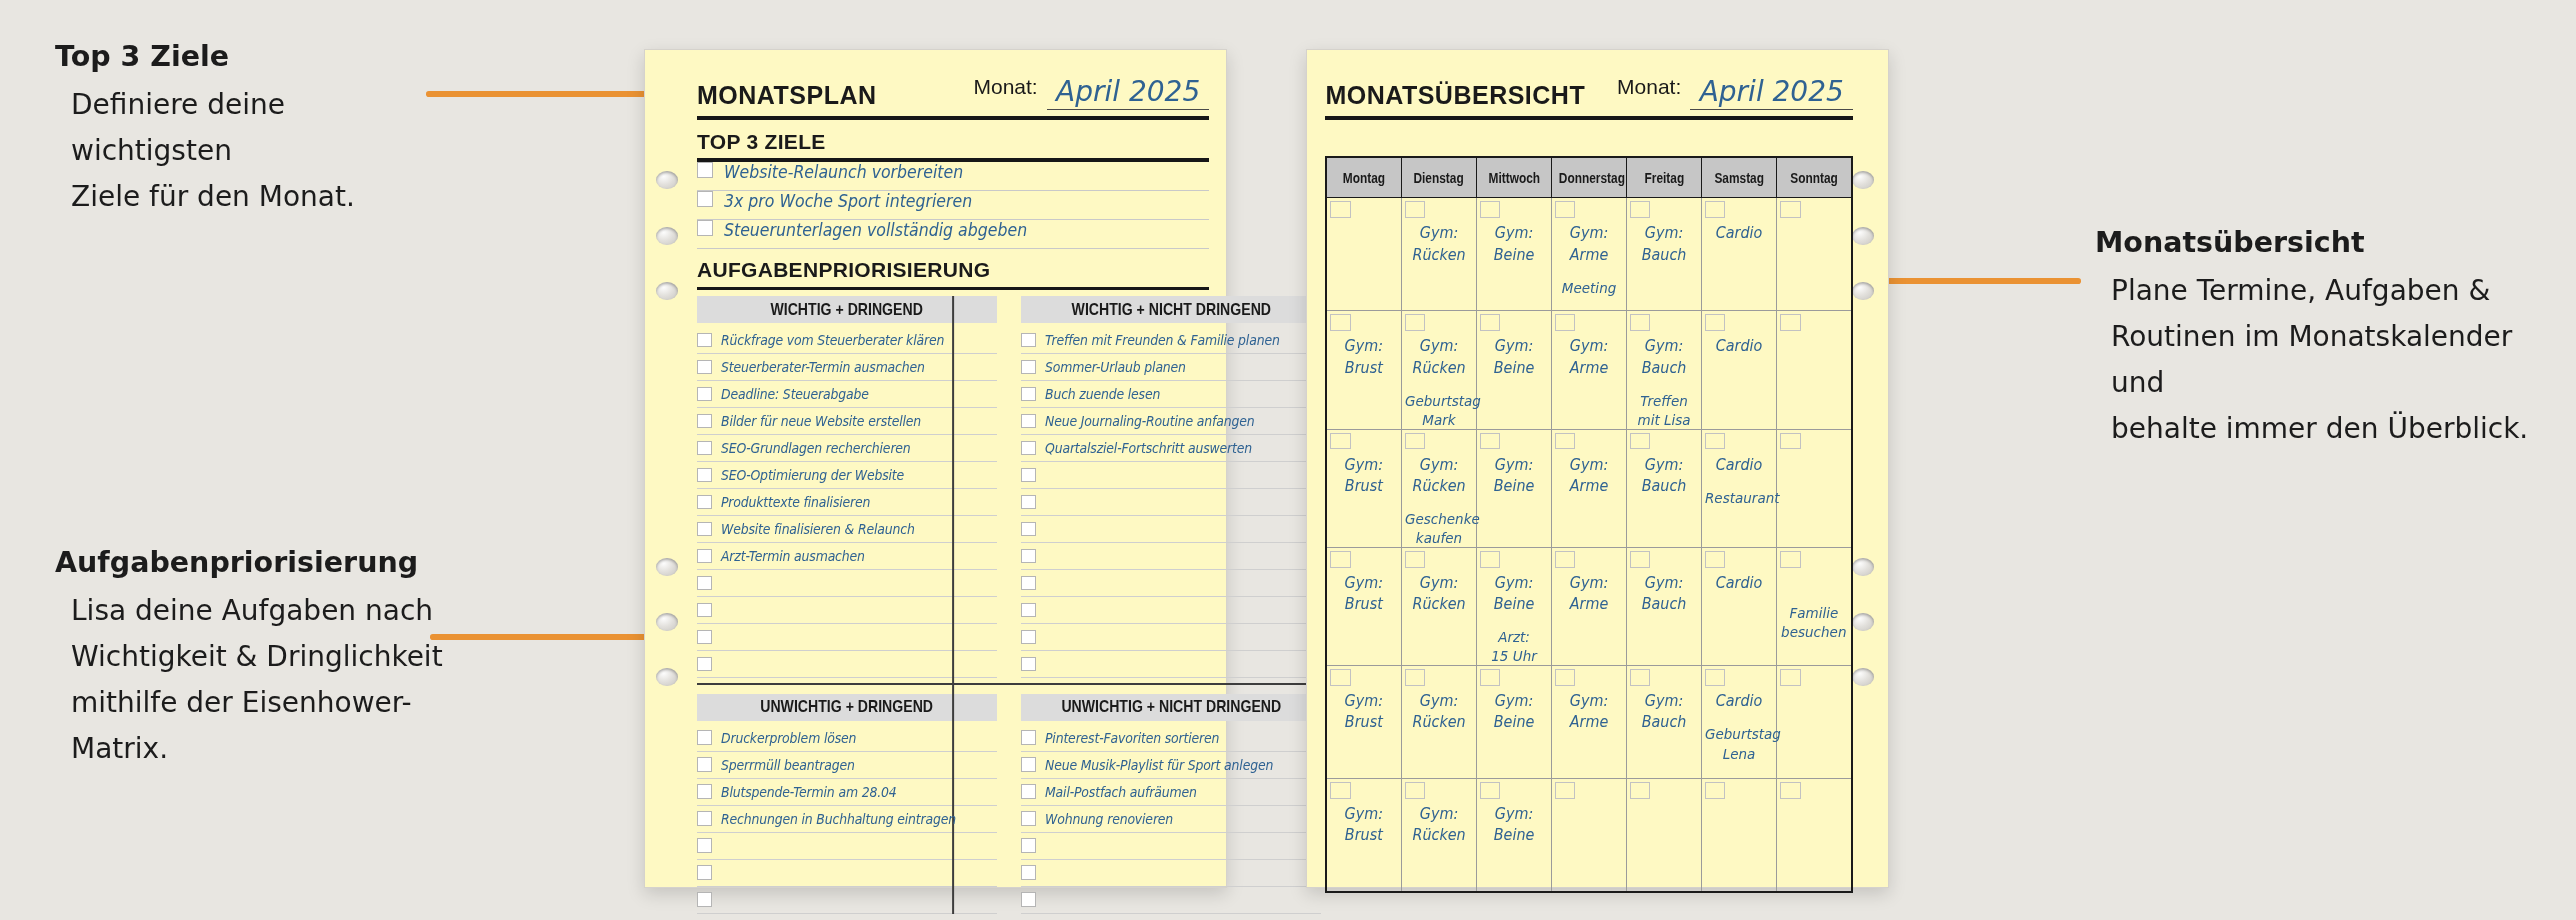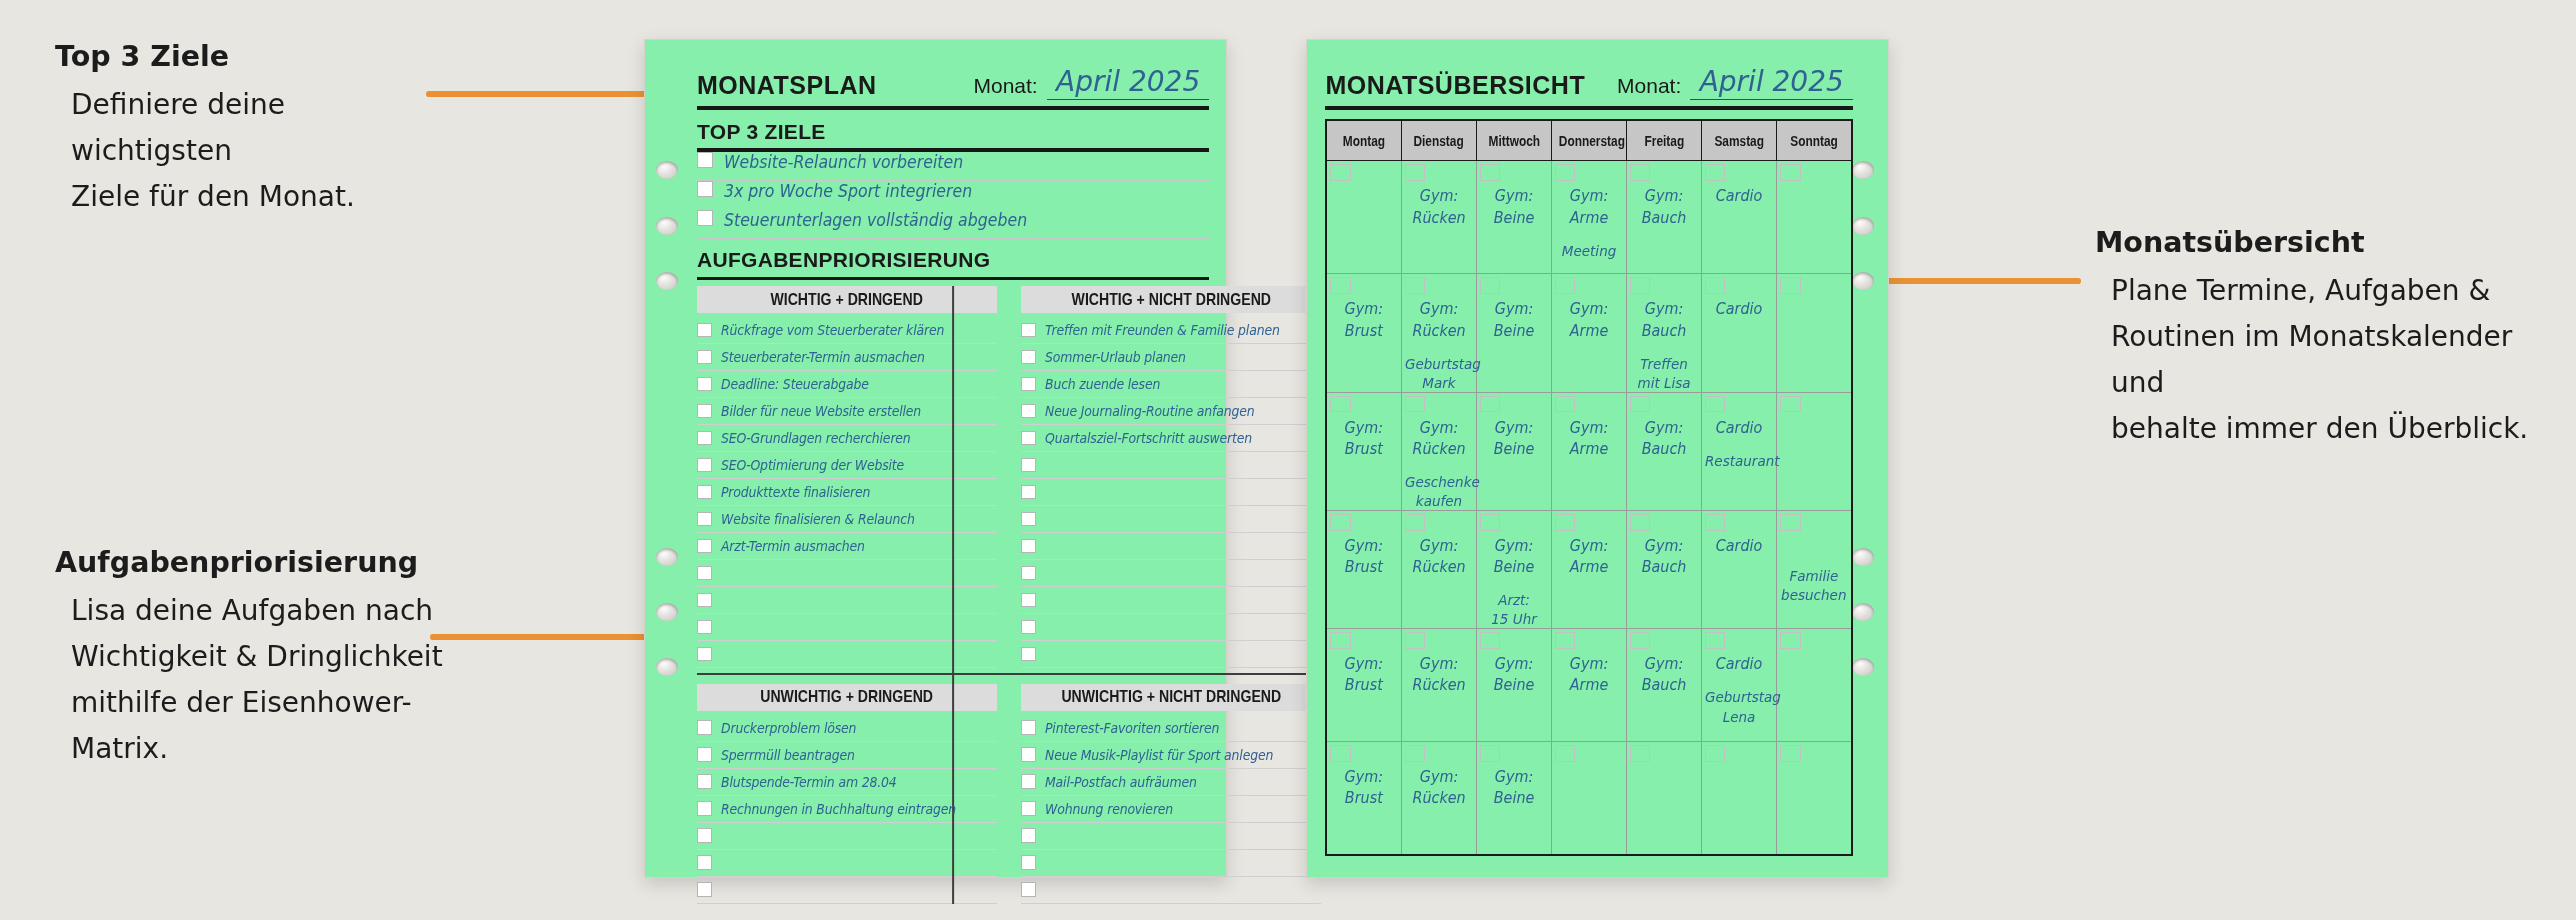--- a/index.html
+++ b/index.html
@@ -17,58 +17,58 @@
   
   .arrow{position:absolute;height:5.5px;background:#ea9233;border-radius:2.8px;}
   .arrow .head{position:absolute;top:50%;transform:translateY(-50%);width:0;height:0;
     border-top:10px solid transparent;border-bottom:10px solid transparent;}
   .arrow.right .head{right:-18.4px;border-left:19.3px solid #ea9233;}
   .arrow.left .head{left:-18.4px;border-right:19.3px solid #ea9233;}
   #arrow-top3{left:426px;top:91px;width:232px;}
   #arrow-prio{left:430px;top:634px;width:228px;}
   #arrow-month{left:1856px;top:278px;width:225px;}
   
-  .page{position:absolute;top:39px;width:581px;height:837px;background:#86efac;
+  .page{position:absolute;top:49px;width:581px;height:837px;background:#fef9c3;
     border:0.9px solid #d5d2cc;box-shadow:0 5.5px 16.6px rgba(0,0,0,.15);}
   #page-left{left:644px;}
   #page-right{left:1306px;}
   .hole{position:absolute;width:22px;height:18.4px;border-radius:50%;
     background:radial-gradient(ellipse at 35% 30%,#fdfdfd 0%,#e3e1dd 45%,#c6c4bf 100%);
     box-shadow:inset 0 1.8px 2.8px rgba(0,0,0,.28);}
   #page-left .hole{left:11px;}
   #page-right .hole{left:545px;}
   .hole.h1{top:121px;}.hole.h2{top:177px;}.hole.h3{top:232px;}
   .hole.h4{top:508px;}.hole.h5{top:563px;}.hole.h6{top:618px;}
   .content{position:absolute;top:18.4px;}
   #page-left .content{left:52px;right:16.6px;}
   #page-right .content{left:18.4px;right:35px;}
   .page-header{display:flex;justify-content:space-between;align-items:flex-end;height:42px;}
   .page-title{font-size:25px;font-weight:bold;letter-spacing:0.5px;margin:0;}
-  .month-field{display:flex;align-items:flex-end;gap:9.2px;}
+  .month-field{display:flex;align-items:flex-start;gap:9.2px;}
   .month-label{font-size:21px;padding-bottom:2.8px;}
   .month-value{font-size:28px;border-bottom:1.8px solid #4a4a4a;min-width:138px;padding:0 9.2px 1.8px;}
   .hand{font-family:"DejaVu Sans",sans-serif;font-style:italic;color:#2f6292;}
   .rule-thick{height:4.6px;background:#171717;margin-top:5.5px;}
   .rule-mid{height:3.7px;background:#171717;}
   .section-heading{font-size:21px;font-weight:bold;margin:9.2px 0 4.6px;letter-spacing:0.3px;}
   
   .goal-row{height:28px;display:flex;align-items:flex-start;gap:11px;border-bottom:0.9px solid #c9c9c9;}
   .checkbox{width:15.6px;height:15.6px;border:1.8px solid #b5b5b5;flex:none;background:#fff;box-sizing:border-box;}
   .goal-text{font-size:17.5px;transform:scaleX(.9);transform-origin:0 50%;white-space:nowrap;}
   
   .quad-grid{position:relative;margin-top:5.5px;display:grid;grid-template-columns:1fr;column-gap:24px;}
   .vline{position:absolute;left:50%;top:0;bottom:0;width:1.8px;background:#3d3d3d;transform:translateX(-50%);}
   .h-div{grid-column:1/3;height:2.8px;background:#3d3d3d;margin:4.6px 0 8.3px;}
   .quad-header{background:#dcdcdc;text-align:center;font-weight:bold;font-size:16.6px;padding:3.7px 0;margin-bottom:3.7px;}
   .quad-header span{display:inline-block;transform:scaleX(.85);white-space:nowrap;}
   .task-row{height:26px;display:flex;align-items:center;gap:9.2px;border-bottom:0.9px solid #cfcfcf;overflow:hidden;}
   .task-row .checkbox{width:14.7px;height:14.7px;}
   .task-text{font-size:14.7px;letter-spacing:-0.2px;transform:scaleX(.85);transform-origin:0 50%;white-space:nowrap;}
   
-  .calendar{width:100%;border-collapse:collapse;margin-top:9px;table-layout:fixed;
+  .calendar{width:100%;border-collapse:collapse;margin-top:36px;table-layout:fixed;
     border:2.8px solid #1a1a1a;}
   .calendar th{border:1.8px solid #1a1a1a;background:#c6c6c6;height:37px;font-size:14px;font-weight:bold;}
   .calendar th span{display:inline-block;transform:scaleX(.85);white-space:nowrap;}
   .calendar td{border:0.9px solid #9b9b9b;height:112px;vertical-align:top;position:relative;padding:0;}
   .date-box{position:absolute;top:2.8px;left:2.8px;width:18.4px;height:14.7px;border:0.9px solid #c2c2c2;}
   .cell-top{margin-top:25px;text-align:center;font-size:15.6px;line-height:1.35;white-space:pre-line;
     transform:scaleX(.92);transform-origin:50% 0;}
   .cell-extra{margin-top:12px;text-align:center;font-size:14.7px;line-height:1.3;white-space:pre-line;
     transform:scaleX(.92);transform-origin:50% 0;}
 </style>

